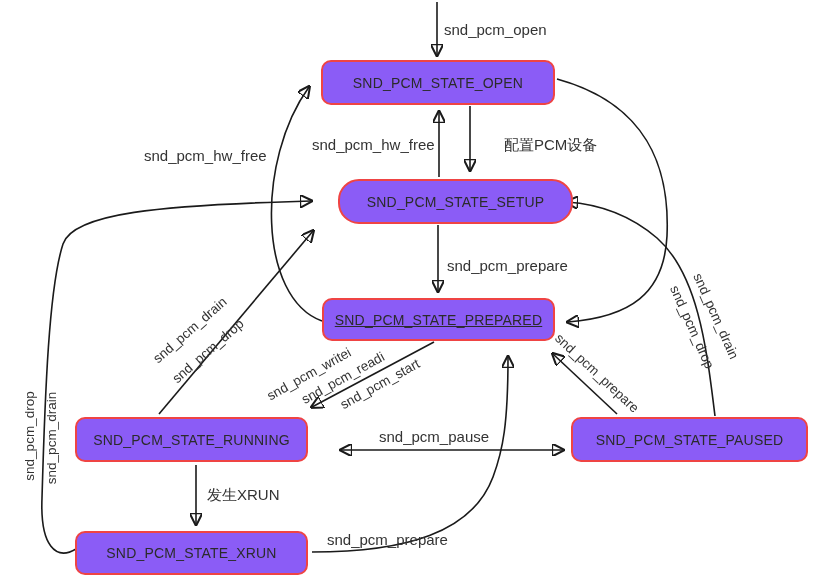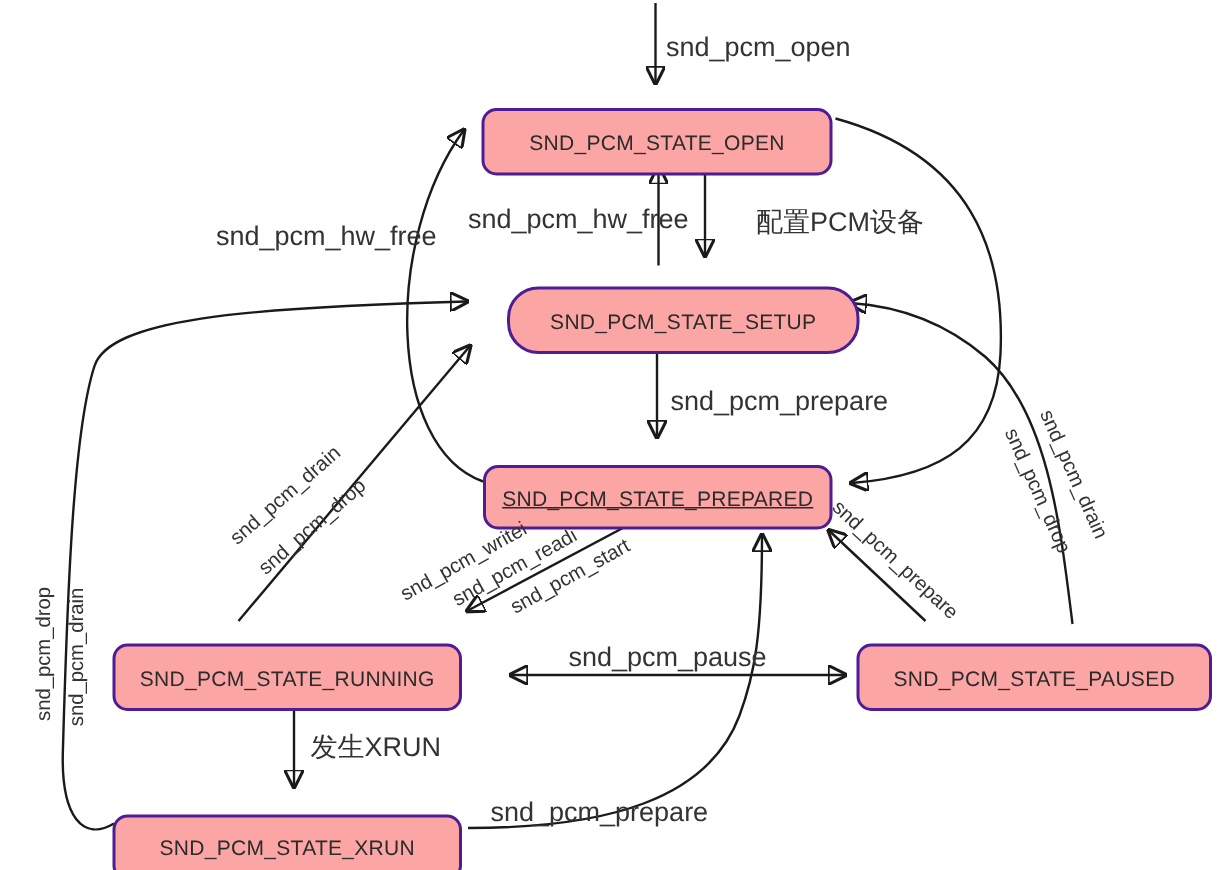--- a/index.html
+++ b/index.html
@@ -4,26 +4,26 @@
 <style>
   html,body{margin:0;padding:0;background:#fff;}
   #stage{
     position:relative;width:813px;height:580px;background:#ffffff;
     font-family:"Liberation Sans","DejaVu Sans",sans-serif;overflow:hidden;
   }
   #edges{position:absolute;left:0;top:0;width:813px;height:580px;}
   #edges path, #edges line{fill:none;stroke:#1a1a1a;stroke-width:1.6;}
   .node{
     position:absolute;display:flex;align-items:center;justify-content:center;
-    border:2px solid #4c1d95;border-radius:10px;background:#fca5a5;
+    border:2px solid #ef4444;border-radius:10px;background:#8b5cf6;
     font-size:14px;color:#2b2b2b;letter-spacing:0.2px;white-space:nowrap;
-    box-sizing:border-box;z-index:2;margin-top:12px;
+    box-sizing:border-box;z-index:2;
   }
   .elabel{
-    position:absolute;font-size:18px;color:#333;white-space:nowrap;z-index:3;
+    position:absolute;font-size:15px;color:#333;white-space:nowrap;z-index:3;
   }
   .rlabel{
     position:absolute;font-size:13.5px;color:#333;white-space:nowrap;z-index:3;
     transform:translate(-50%,-50%) rotate(var(--r));
   }
   
   #n-open     {left:321px;top:60px;width:234px;height:45px;}
   #n-setup    {left:338px;top:179px;width:235px;height:45px;border-radius:21px;}
   #n-prepared {left:322px;top:298px;width:233px;height:43px;text-decoration:underline;}
   #n-running  {left:75px; top:417px;width:233px;height:45px;}

